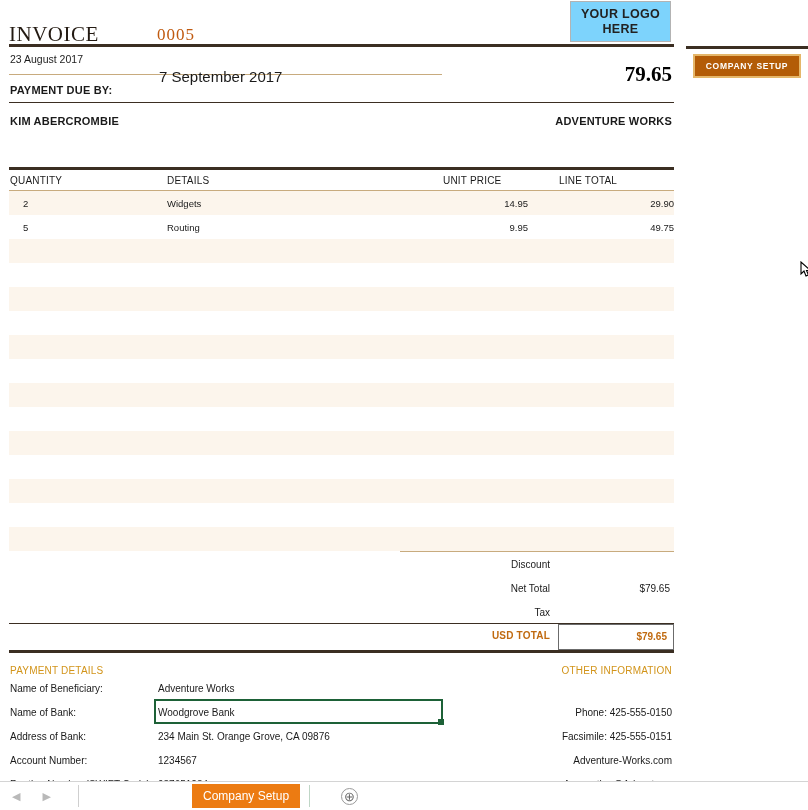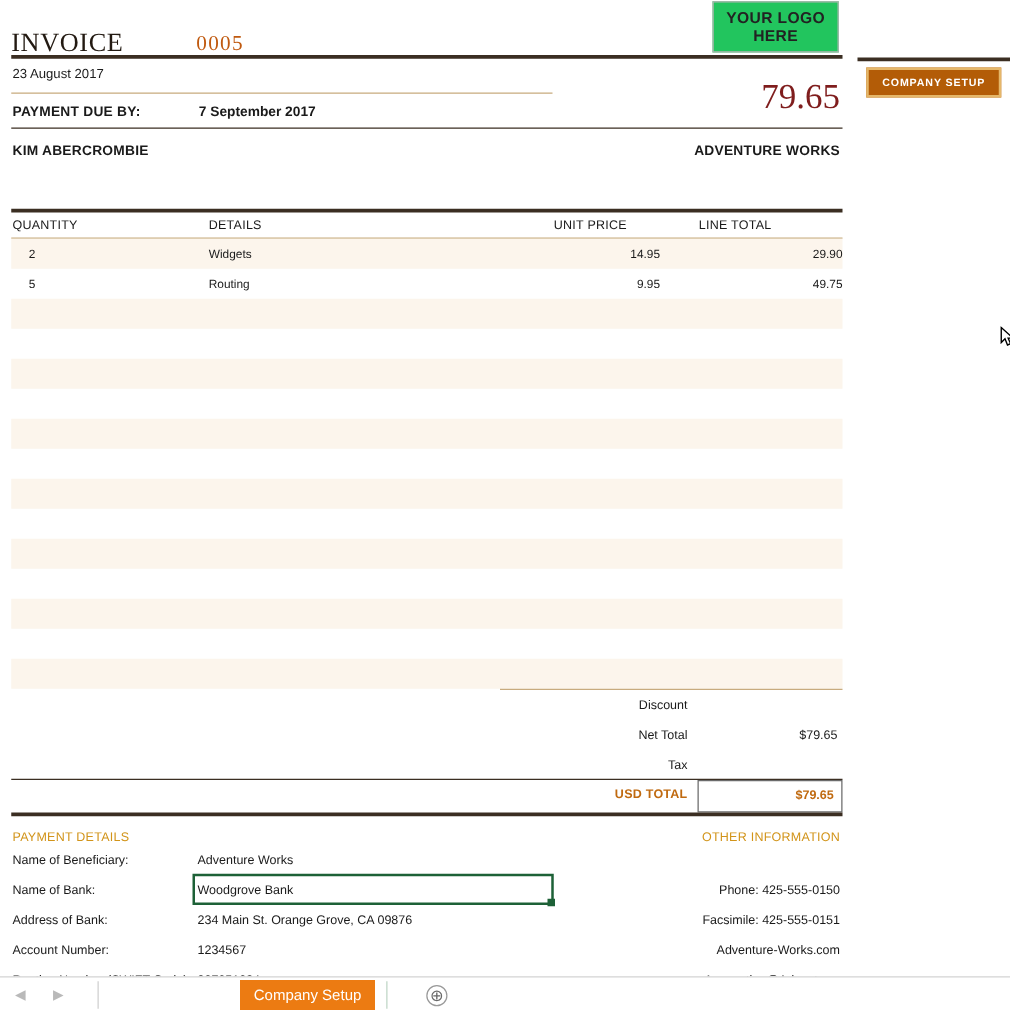--- a/index.html
+++ b/index.html
@@ -86,55 +86,56 @@
     left: 10px;
     top: 84px;
     font-size: 11px;
     font-weight: bold;
     letter-spacing: .2px;
     color: #1a1a1a;
   }
   .due-value {
     position: absolute;
     left: 159px;
-    top: 84px;
-    font-size: 11px;
-    font-weight: bold;
+    top: 68px;
+    font-size: 15px;
+    font-weight: normal;
     color: #1a1a1a;
   }
 
   
   .logo-box {
     position: absolute;
     left: 570px;
     top: 1px;
     width: 101px;
     height: 41px;
     border: 1px solid #b3b3b3;
-    background: #22c55e;
+    background: #7dd3fc;
     display: flex;
     flex-direction: column;
     align-items: center;
     justify-content: center;
     font-size: 12.5px;
     font-weight: bold;
     line-height: 15px;
     color: #222;
     letter-spacing: .3px;
     text-align: center;
     box-sizing: border-box;
   }
 
   .grand-amount {
     position: absolute;
     right: 14px;
     top: 62px;
     font-family: "Liberation Serif", serif;
-    font-size: 28px;
-    color: #7f1d1d;
+    font-size: 21px;
+    color: #000000;
+    font-weight: bold;
   }
 
   
   .bill-to-name {
     position: absolute;
     left: 10px;
     top: 115px;
     font-size: 11px;
     font-weight: bold;
     letter-spacing: .2px;

